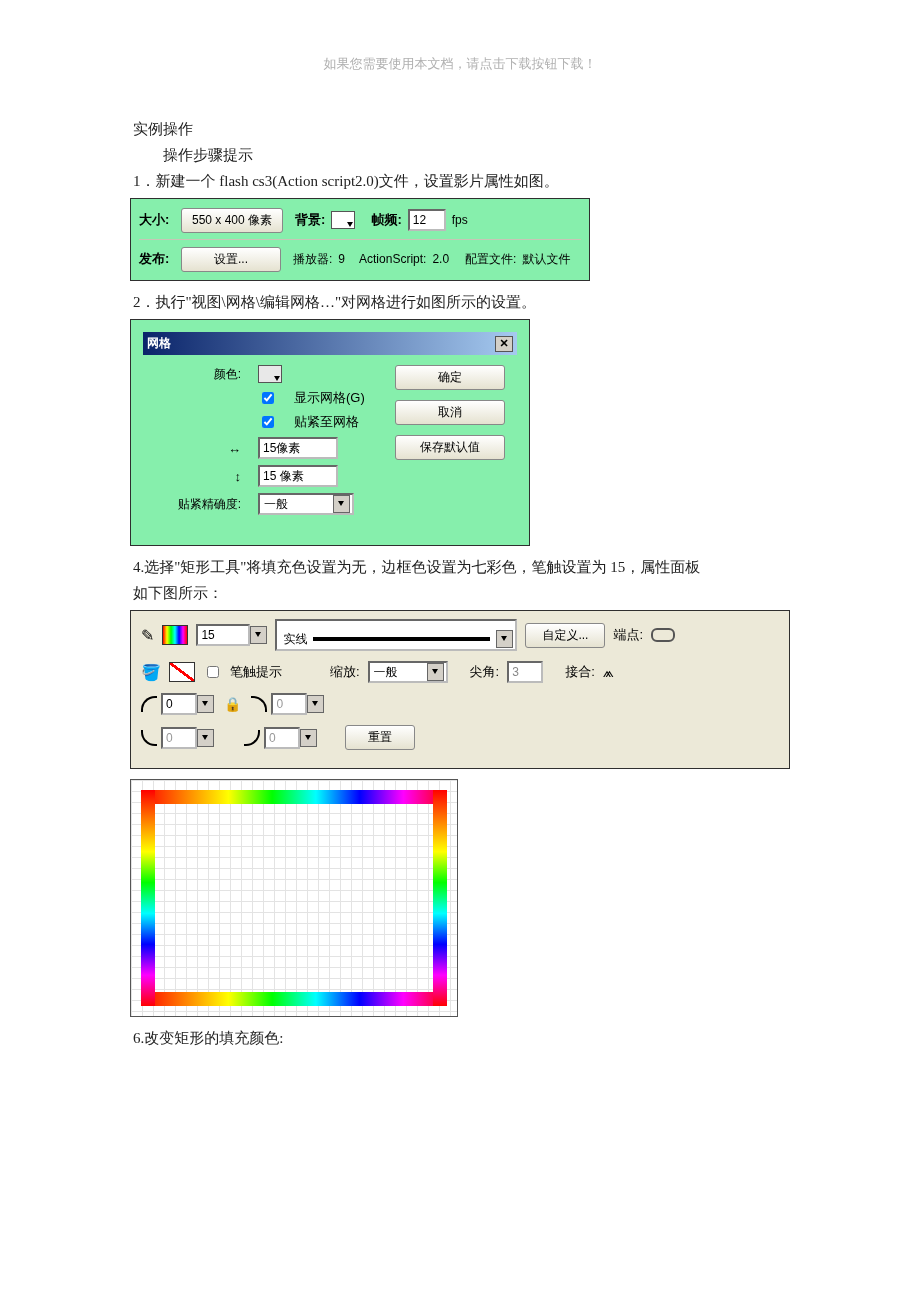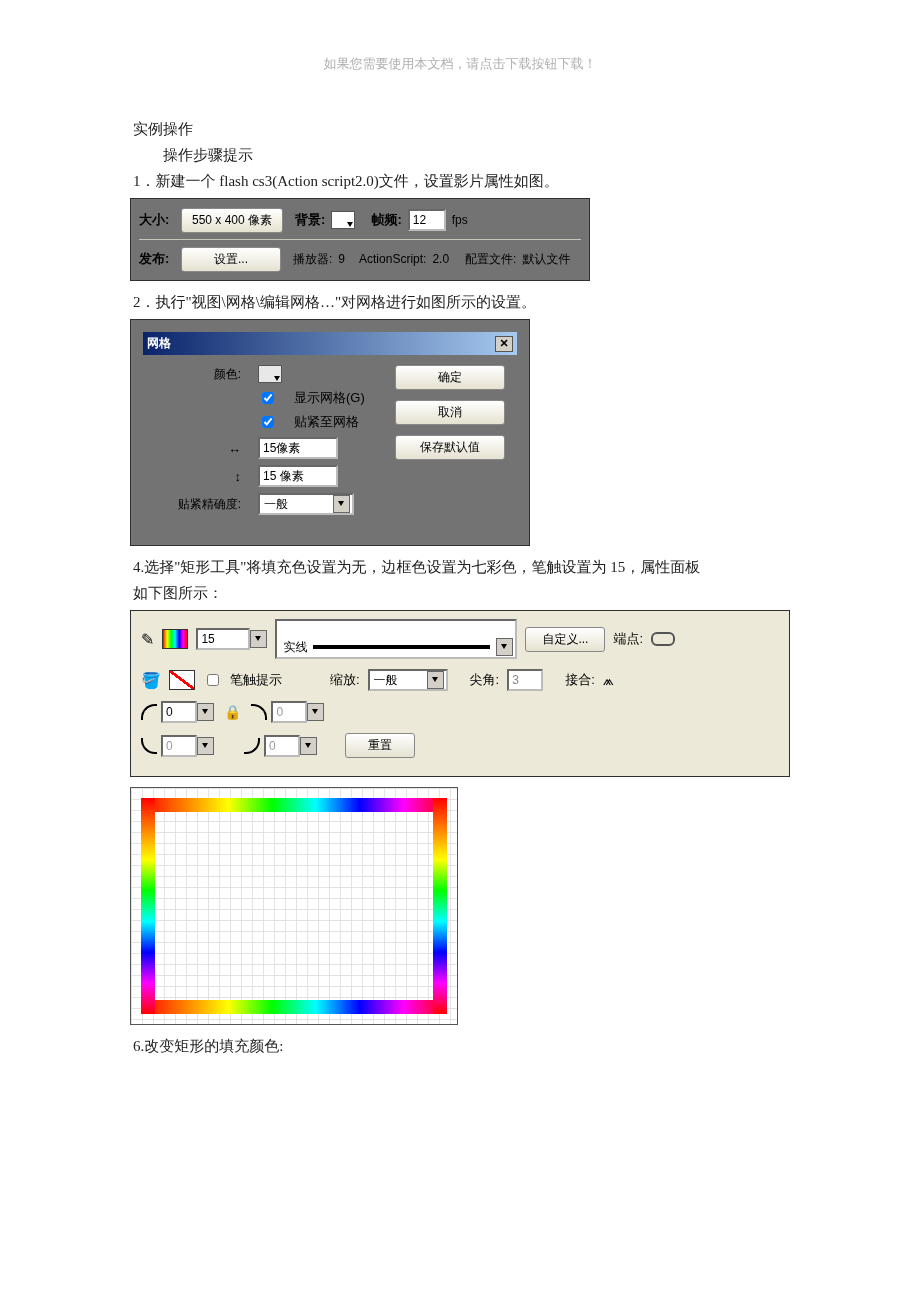--- a/index.html
+++ b/index.html
@@ -24,21 +24,21 @@
   .body-text {
     font-size: 15px;
     line-height: 22px;
     margin: 0 0 4px 3px;
   }
   .indent { padding-left: 30px; }
 
   
   .win-frame {
     border: 1px solid #2f2f2f;
-    background: #737373;
+    background: #86efac;
     font-family: "Tahoma","SimSun",sans-serif;
     font-size: 13px;
     color: #000;
     box-sizing: border-box;
   }
 
   
   .panel1 { width: 460px; margin: 6px 0 10px 0; padding: 6px 8px; }
   .p1-row { display: flex; align-items: center; height: 30px; gap: 6px; }
   .p1-label { font-weight: bold; font-size: 13px; width: 36px; }
@@ -120,21 +120,21 @@
     width: 24px; height: 18px; border: 1px solid #333;
     background: linear-gradient(90deg, #f00, #ff0, #0f0, #0ff, #00f, #f0f, #f00);
   }
   .nofill-swatch {
     width: 24px; height: 18px; border: 1px solid #333; background: #fff; position: relative;
   }
   .nofill-swatch::after { content:""; position:absolute; left:0; right:0; top:0; bottom:0; background: linear-gradient(to top right, transparent 45%, red 45%, red 55%, transparent 55%); }
   .bucket { font-size: 16px; }
   .wide-select {
     display: flex; align-items: center; border: 2px inset #bbb; background: #fff;
-    height: 20px; padding: 16px 2px 0 6px; font-size: 12px; justify-content: space-between;
+    height: 20px; padding: 8px 2px 0 6px; font-size: 12px; justify-content: space-between;
   }
   .solid-line-preview { flex:1; height: 4px; background: #000; margin-left: 6px; }
   .side-lbl { font-size: 13px; }
   .cap-icon { display:inline-block; width:20px; height:10px; border:2px solid #555; border-radius:6px; }
   .join-icon { display:inline-block; font-size:14px; }
   .corner-arc { display:inline-block; width:14px; height:14px; border:2px solid #000; border-right:none; border-bottom:none; border-top-left-radius:14px; }
   .corner-arc.tr { transform: scaleX(-1); }
   .lock { font-size: 14px; }
   .num-combo { display:flex; align-items:center;justify-content:center; }
   .num-combo .inset-input { width: 26px; }

